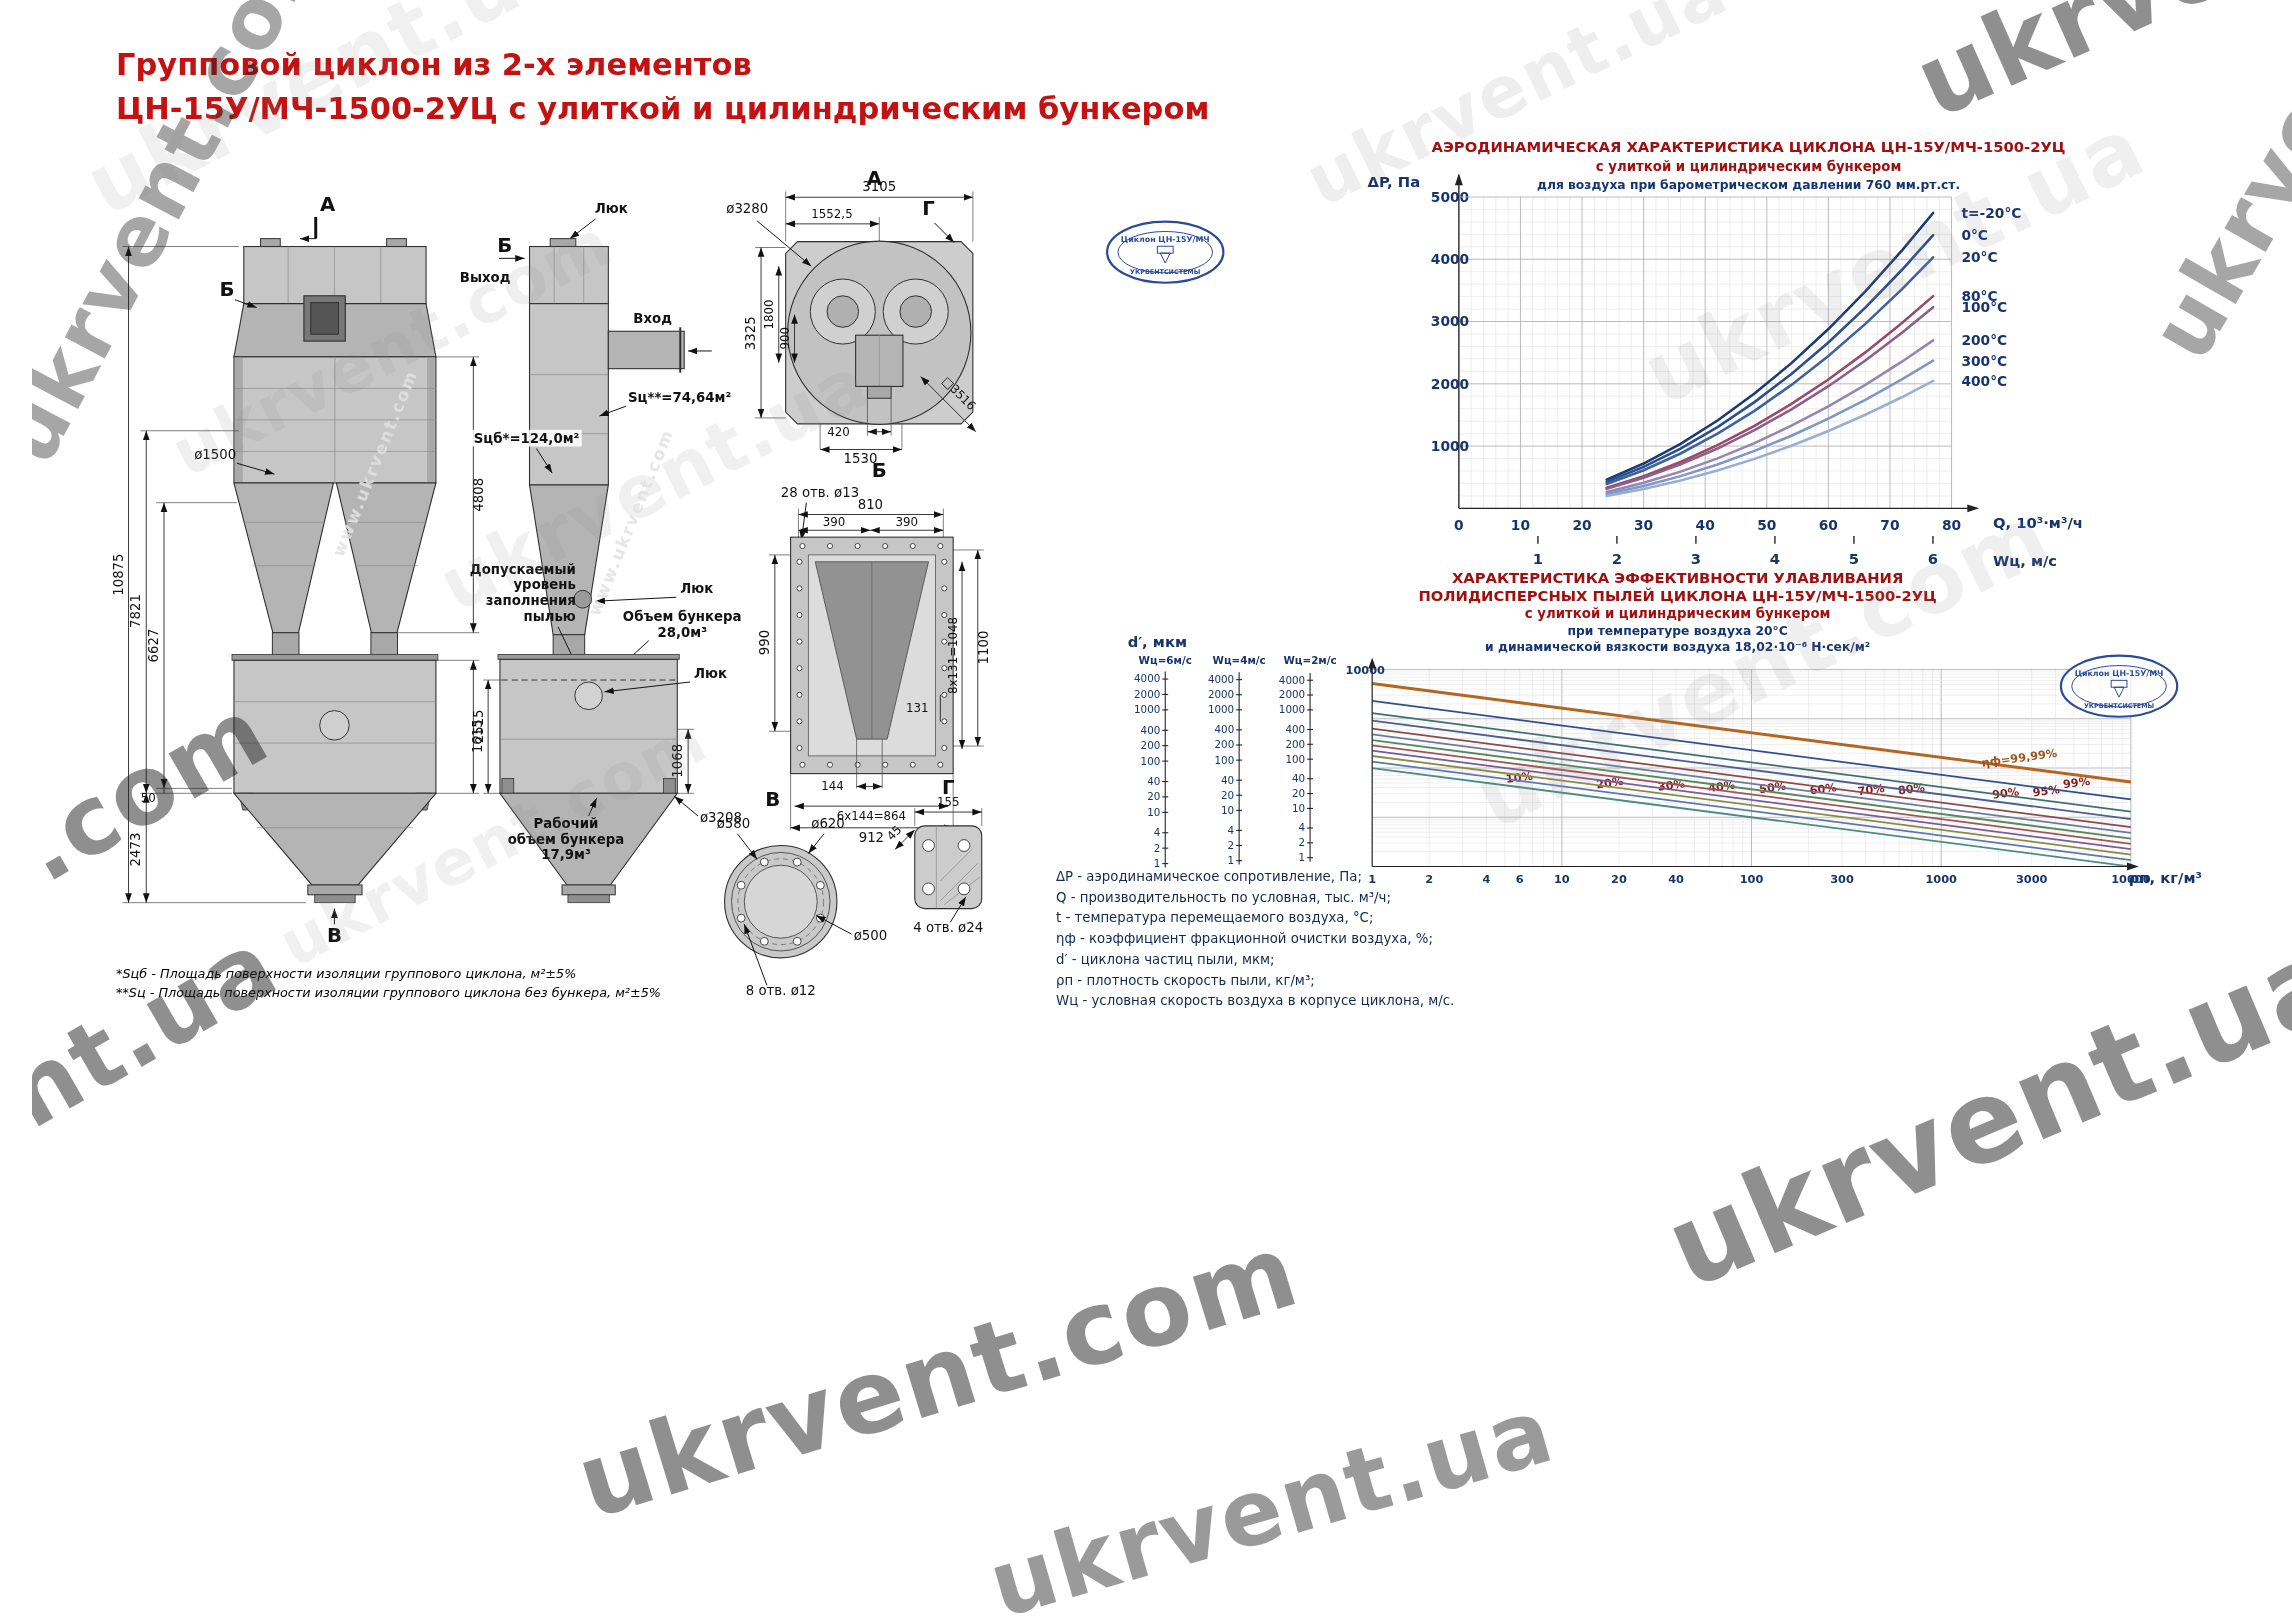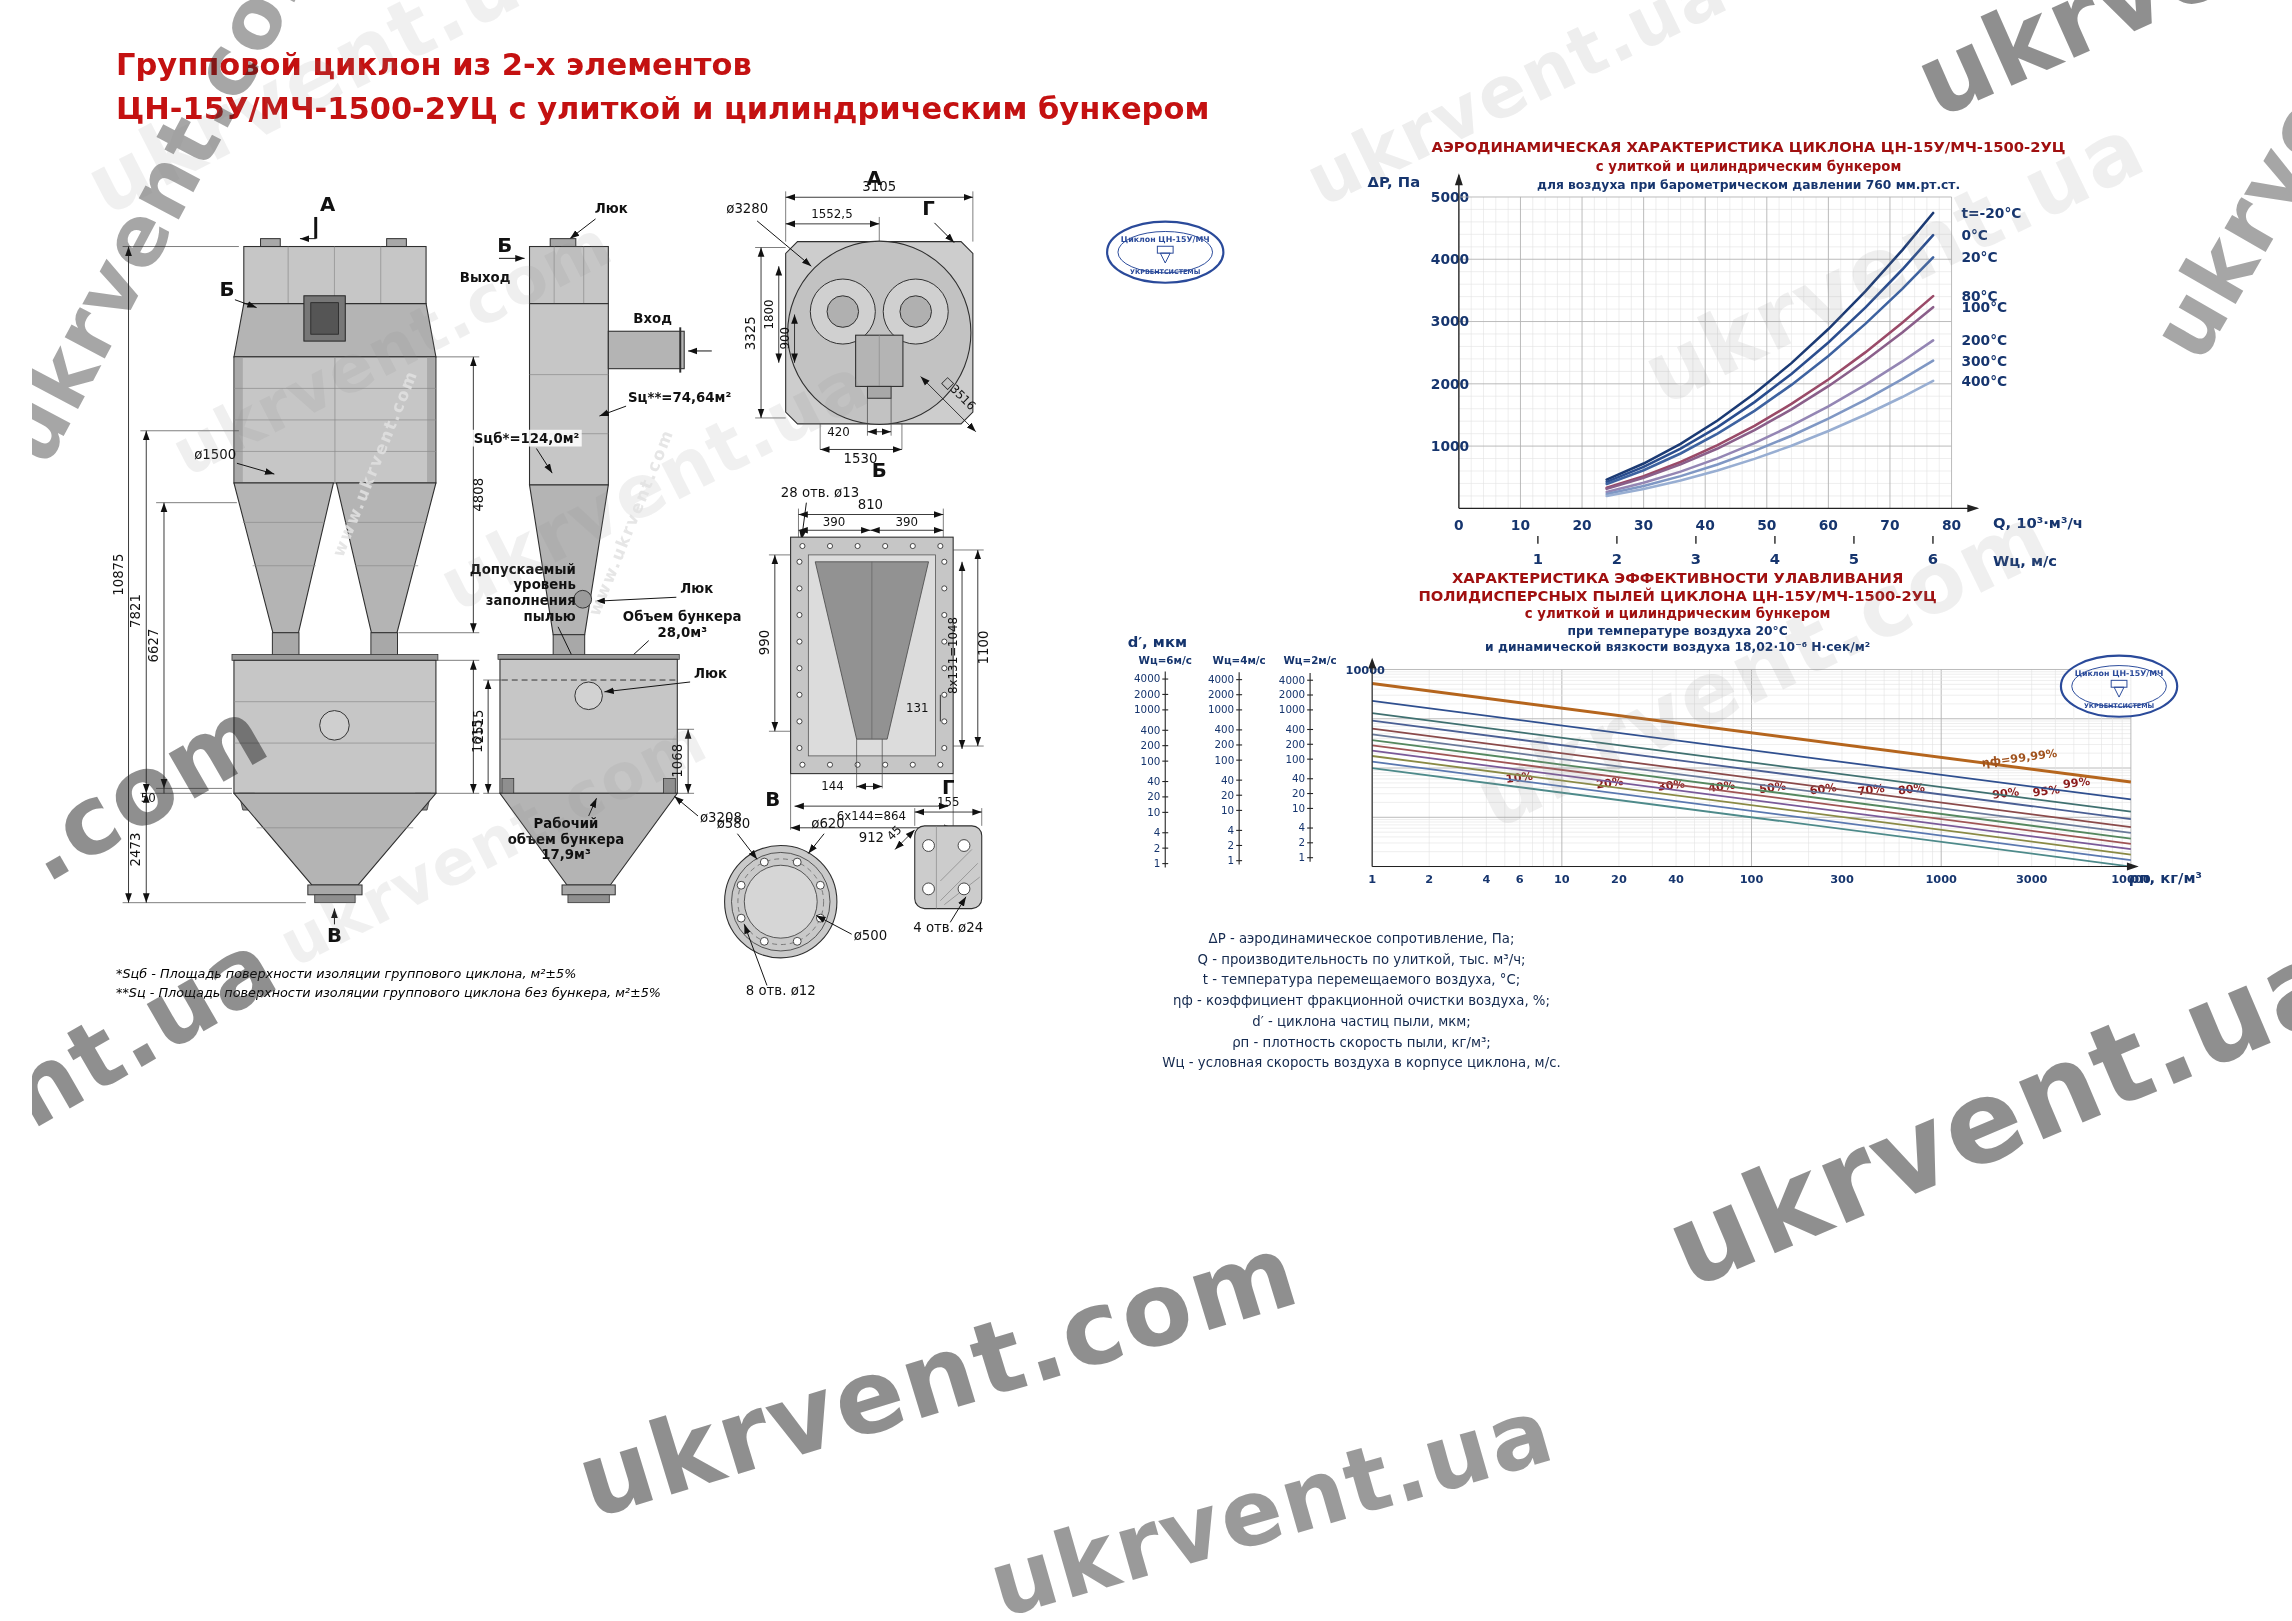--- a/index.html
+++ b/index.html
@@ -8,21 +8,21 @@
   
   #wm-layer{position:absolute;left:0;top:0;width:100%;height:100%;z-index:30;pointer-events:none;}
   .wm{position:absolute;font-weight:bold;white-space:nowrap;transform-origin:left top;letter-spacing:2px;}
   
   #title{position:absolute;left:84px;top:43px;z-index:5;}
   #title div{font-size:30.5px;font-weight:bold;color:#c41111;line-height:44px;}
   
   #drawing{position:absolute;left:59px;top:148px;z-index:2;}
   #chart1{position:absolute;left:1015px;top:128px;z-index:2;}
   #chart2{position:absolute;left:1015px;top:566px;z-index:2;}
-  #legend{position:absolute;left:1024px;top:930px;z-index:4;width:611px;text-align:center;}
+  #legend{position:absolute;left:1024px;top:868px;z-index:4;width:611px;}
   #legend p{margin:0 0 3px 0;font-size:13.3px;color:#14294e;line-height:17.7px;}
   #footnotes{position:absolute;left:84px;top:965px;z-index:4;}
   #footnotes div{font-size:12.8px;color:#000;line-height:18.7px;font-style:italic;}
   
   text{font-family:"DejaVu Sans","Liberation Sans",sans-serif;}
   .dtx{font-size:13.5px;fill:#111;text-anchor:middle;}
   .dtx12{font-size:12px;fill:#111;text-anchor:middle;}
   .sec{font-size:20px;font-weight:bold;fill:#111;text-anchor:middle;}
   .ann{font-size:13.5px;font-weight:bold;fill:#111;text-anchor:middle;}
   .annL{text-anchor:start;}
@@ -739,21 +739,21 @@
       <ellipse cx="60" cy="30" rx="48" ry="21" fill="none" stroke="#2a4a9a" stroke-width="1"></ellipse>
       <text x="60" y="20" class="stampt" font-size="8">Циклон ЦН-15У/МЧ</text>
       <rect x="52" y="24" width="16" height="7" fill="none" stroke="#2a4a9a"></rect>
       <polygon points="55,31 65,31 60,41" fill="none" stroke="#2a4a9a"></polygon>
       <text x="60" y="52" class="stampt" font-size="6.5">УКРВЕНТСИСТЕМЫ</text>
     </g>
   </svg>
 
   <div id="legend">
     <p>ΔP - аэродинамическое сопротивление, Па;</p>
-    <p>Q - производительность по улиткой, тыс. м³/ч;</p>
+    <p>Q - производительность по условная, тыс. м³/ч;</p>
     <p>t - температура перемещаемого воздуха, °С;</p>
     <p>ηф - коэффициент фракционной очистки воздуха, %;</p>
     <p>d′ - циклона частиц пыли, мкм;</p>
     <p>ρп - плотность скорость пыли, кг/м³;</p>
     <p>Wц - условная скорость воздуха в корпусе циклона, м/с.</p>
   </div>
 
   <div id="footnotes">
     <div>*Sцб - Площадь поверхности изоляции группового циклона, м²±5%</div>
     <div>**Sц - Площадь поверхности изоляции группового циклона без бункера, м²±5%</div>

